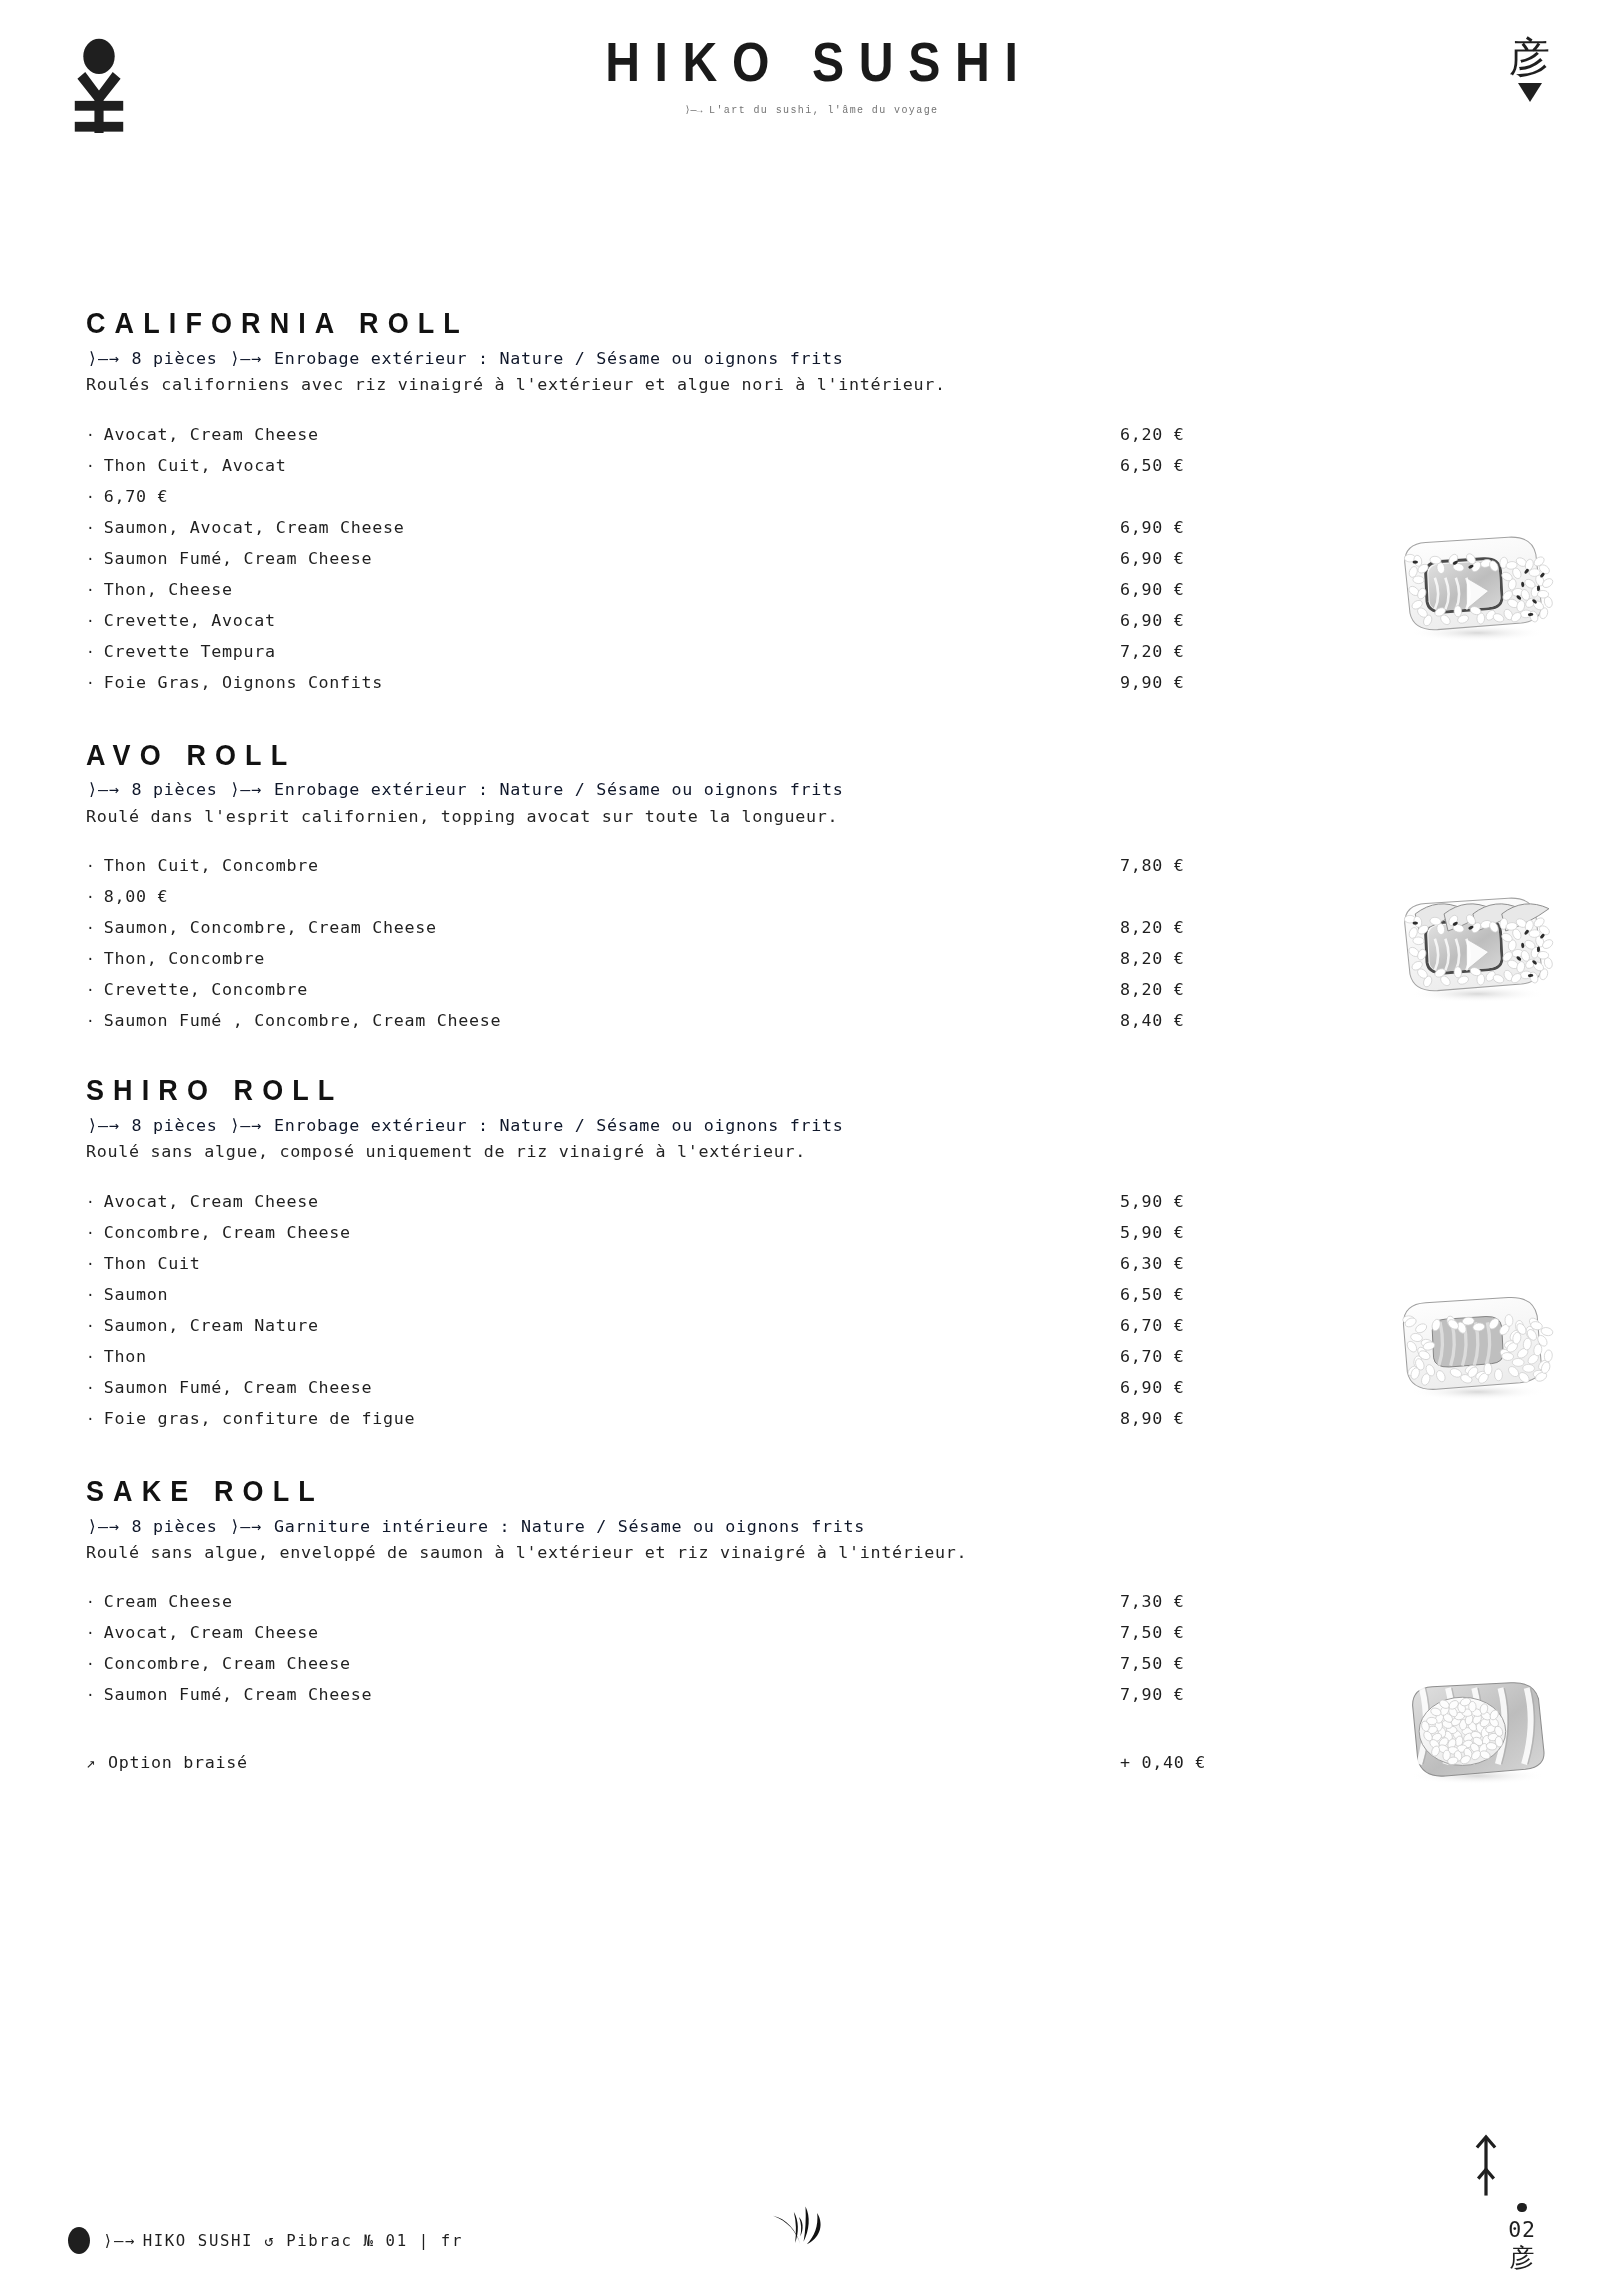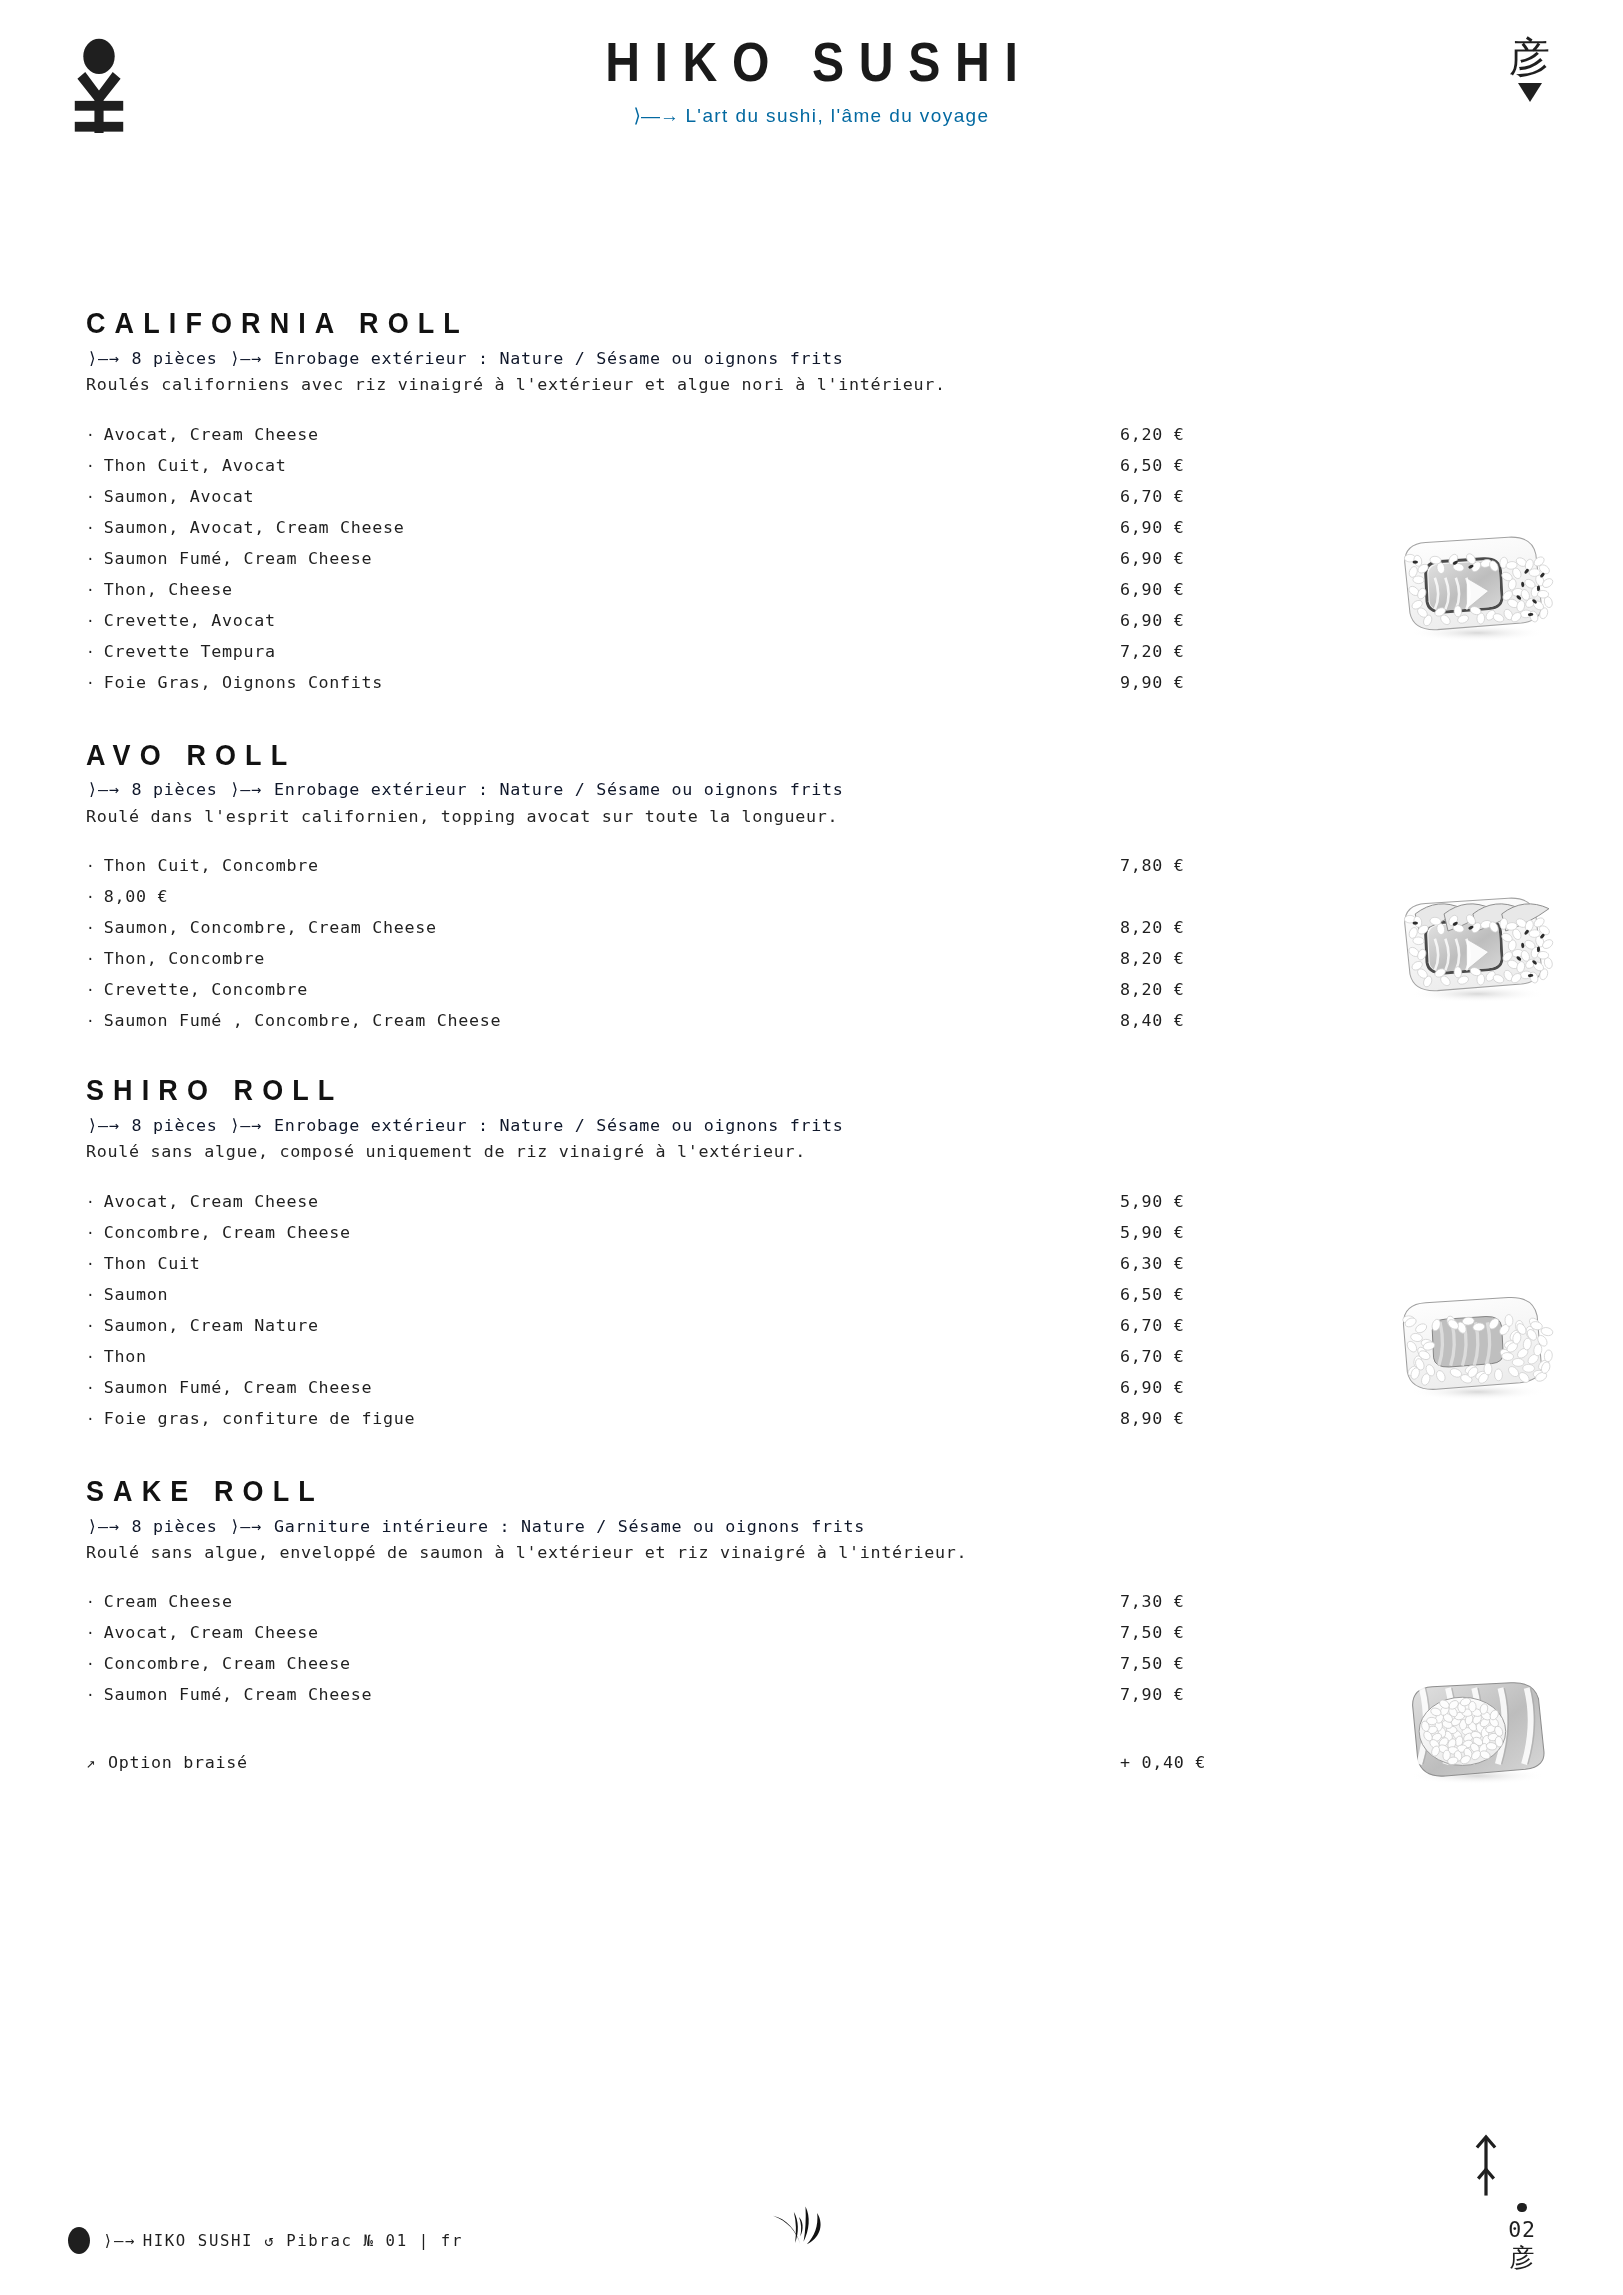--- a/index.html
+++ b/index.html
@@ -46,24 +46,24 @@
     font-size: 56px;
     letter-spacing: 17px;
     text-indent: 17px;
     line-height: 1;
     color: #1a1a1a;
     transform: scaleX(0.86);
   }
 
   .tagline {
     margin-top: 14.4px;
-    font-family: Liberation Sans, sans-serif;
-    font-size: 19px;
+    font-family: Liberation Mono, monospace;
+    font-size: 10px;
     letter-spacing: 1.4px;
-    color: #0369a1;
+    color: #737373;
     white-space: nowrap;
   }
 
   .tagline .arrow { letter-spacing: 0; margin-right: 6.5px; }
 
   .corner-kanji {
     position: absolute;
     right: 54px;
     top: 37px;
     text-align: center;
@@ -291,21 +291,20 @@
           <span class="label">Avocat, Cream Cheese</span>
           <span class="price">6,20 €</span>
         </li>
         <li class="item">
           <span class="dot">·</span>
           <span class="label">Thon Cuit, Avocat</span>
           <span class="price">6,50 €</span>
         </li>
         <li class="item">
           <span class="dot">·</span>
-          <span class="label">Saumon, Avocat</span>
           <span class="price">6,70 €</span>
         </li>
         <li class="item">
           <span class="dot">·</span>
           <span class="label">Saumon, Avocat, Cream Cheese</span>
           <span class="price">6,90 €</span>
         </li>
         <li class="item">
           <span class="dot">·</span>
           <span class="label">Saumon Fumé, Cream Cheese</span>

